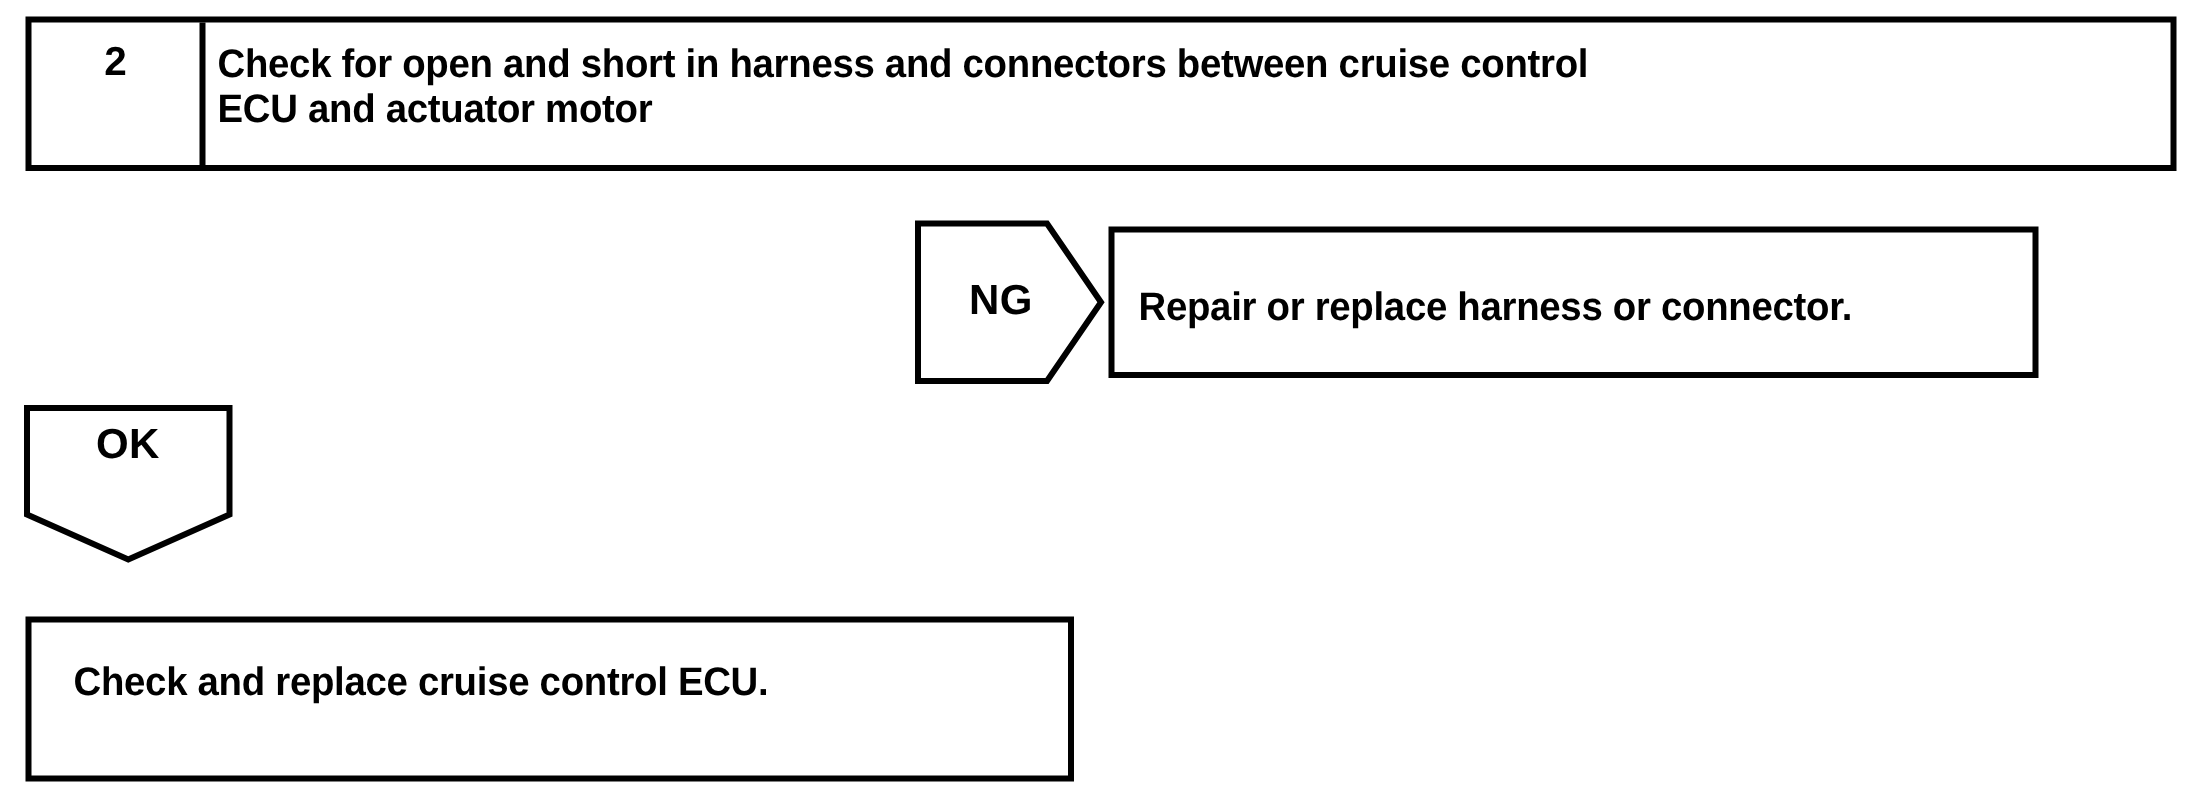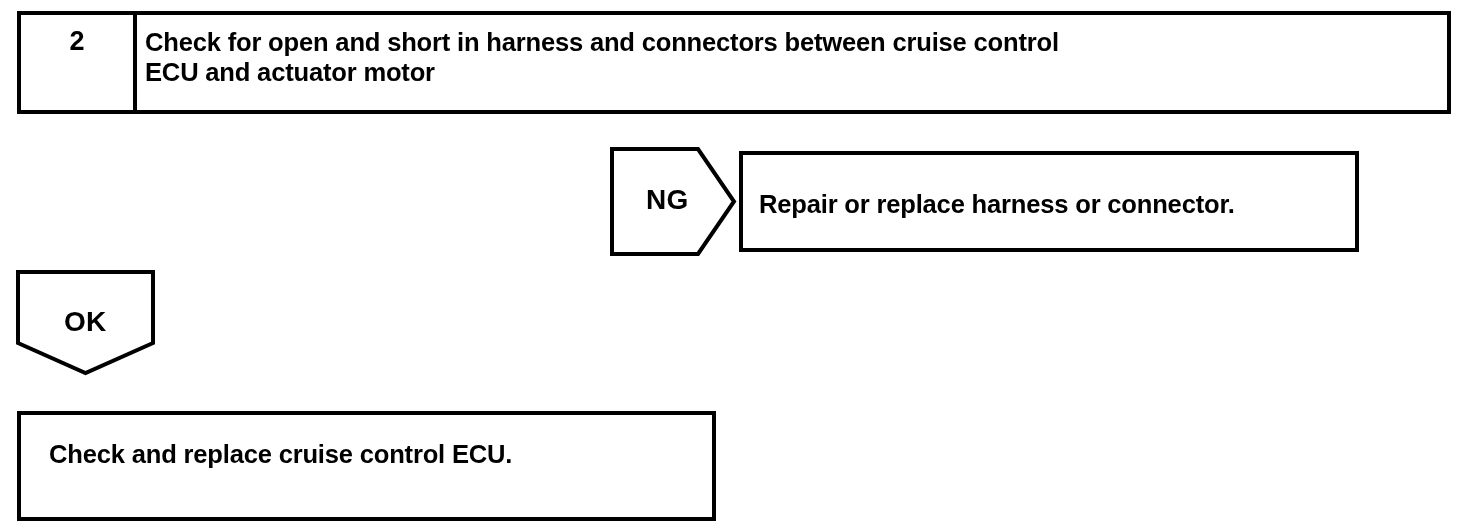--- a/index.html
+++ b/index.html
@@ -150,21 +150,21 @@
 
   
   #ok-connector {
     left: 16px;
     top: 270px;
     width: 139px;
     height: 105px;
   }
   #ok-connector-label {
     left: 64px;
-    top: 308px;
+    top: 282px;
   }
 </style>
 </head>
 <body>
 
 <div id="flowchart">
 
   <div class="node box" id="step-box">
     <div id="step-number-cell">
       <div id="step-number">2</div>

